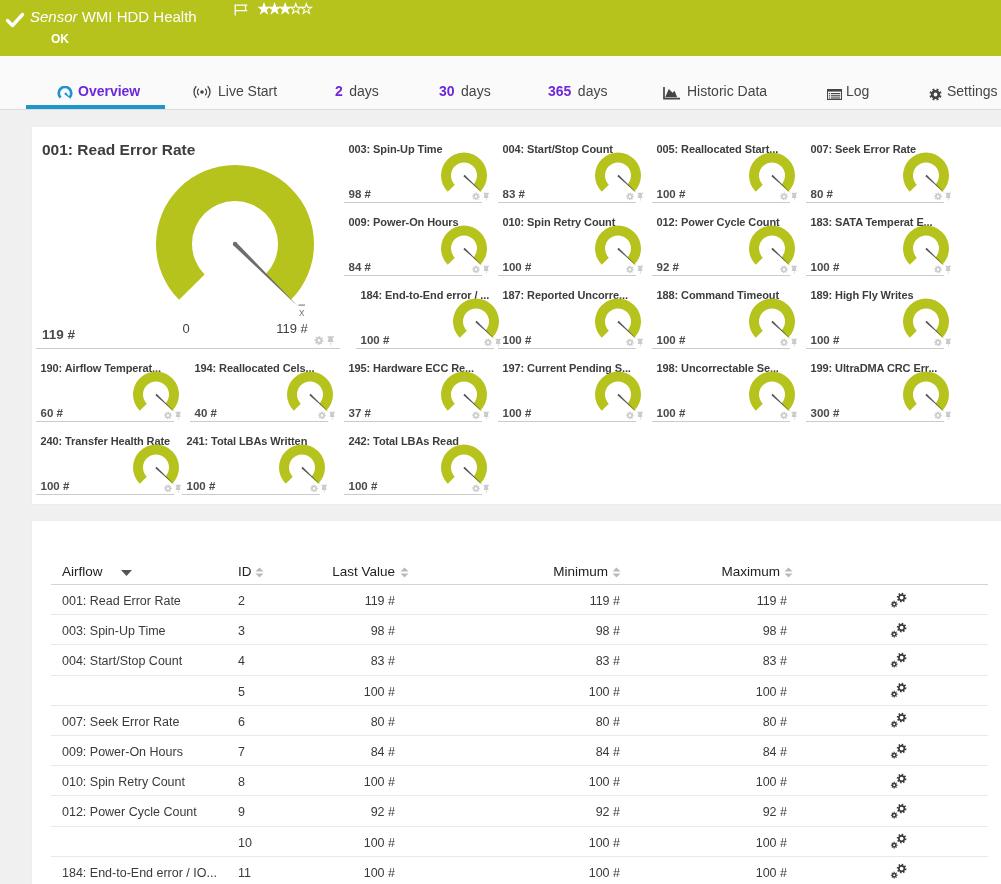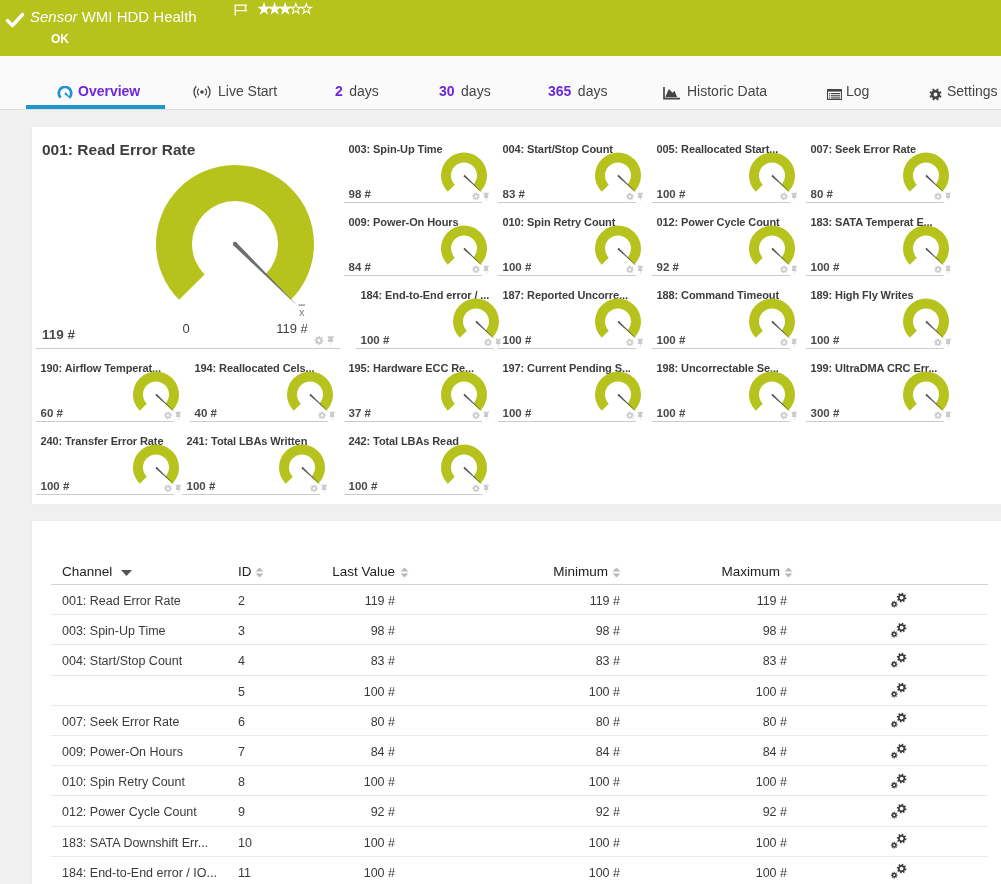--- a/index.html
+++ b/index.html
@@ -312,21 +312,21 @@
       <svg class="sg" style="left:95px;top:21px" width="52" height="50" viewBox="0 0 52 50">
         <path fill="#b6c31c" d="M8.74 40.76 A23 23 0 1 1 41.26 40.76 L34.19 33.69 A13 13 0 1 0 15.81 33.69 Z"></path>
         <path fill="#565656" d="M24.39 25.16 L44.02 42.23 L25.61 23.84 Z"></path>
       </svg>
       <svg class="ci" width="26" height="14" viewBox="0 0 26 14">
         <path fill="#cbcbcb" d="M10.89 7.10L10.71 8.61L9.76 8.30L9.20 9.29L9.96 9.94L8.76 10.88L8.31 9.99L7.22 10.29L7.30 11.29L5.79 11.11L6.10 10.16L5.11 9.60L4.46 10.36L3.52 9.16L4.41 8.71L4.11 7.62L3.11 7.70L3.29 6.19L4.24 6.50L4.80 5.51L4.04 4.86L5.24 3.92L5.69 4.81L6.78 4.51L6.70 3.51L8.21 3.69L7.90 4.64L8.89 5.20L9.54 4.44L10.48 5.64L9.59 6.09L9.89 7.18Z M8.25 7.40 A1.25 1.25 0 1 0 5.75 7.40 A1.25 1.25 0 1 0 8.25 7.40 Z" fill-rule="evenodd"></path>
         <path fill="#cbcbcb" d="M14.6 3.8 h5.6 l-0.9 1.7 h-0.6 l0.8 3.4 h-4.8 l0.8 -3.4 h-0.6 Z M16.9 9.2 h0.9 l-0.45 3.6 Z"></path>
       </svg>
     </div>
 <div class="card" style="left:4px;top:295px;width:138px;height:73px">
-      <div class="ct">240: Transfer Error Rate</div>
+      <div class="ct">240: Transfer Health Rate</div>
       <div class="cv">100 #</div>
       <svg class="sg" style="left:95px;top:21px" width="52" height="50" viewBox="0 0 52 50">
         <path fill="#b6c31c" d="M8.74 40.76 A23 23 0 1 1 41.26 40.76 L34.19 33.69 A13 13 0 1 0 15.81 33.69 Z"></path>
         <path fill="#565656" d="M24.39 25.16 L44.02 42.23 L25.61 23.84 Z"></path>
       </svg>
       <svg class="ci" width="26" height="14" viewBox="0 0 26 14">
         <path fill="#cbcbcb" d="M10.89 7.10L10.71 8.61L9.76 8.30L9.20 9.29L9.96 9.94L8.76 10.88L8.31 9.99L7.22 10.29L7.30 11.29L5.79 11.11L6.10 10.16L5.11 9.60L4.46 10.36L3.52 9.16L4.41 8.71L4.11 7.62L3.11 7.70L3.29 6.19L4.24 6.50L4.80 5.51L4.04 4.86L5.24 3.92L5.69 4.81L6.78 4.51L6.70 3.51L8.21 3.69L7.90 4.64L8.89 5.20L9.54 4.44L10.48 5.64L9.59 6.09L9.89 7.18Z M8.25 7.40 A1.25 1.25 0 1 0 5.75 7.40 A1.25 1.25 0 1 0 8.25 7.40 Z" fill-rule="evenodd"></path>
         <path fill="#cbcbcb" d="M14.6 3.8 h5.6 l-0.9 1.7 h-0.6 l0.8 3.4 h-4.8 l0.8 -3.4 h-0.6 Z M16.9 9.2 h0.9 l-0.45 3.6 Z"></path>
       </svg>
     </div>
@@ -350,21 +350,21 @@
         <path fill="#565656" d="M24.39 25.16 L44.02 42.23 L25.61 23.84 Z"></path>
       </svg>
       <svg class="ci" width="26" height="14" viewBox="0 0 26 14">
         <path fill="#cbcbcb" d="M10.89 7.10L10.71 8.61L9.76 8.30L9.20 9.29L9.96 9.94L8.76 10.88L8.31 9.99L7.22 10.29L7.30 11.29L5.79 11.11L6.10 10.16L5.11 9.60L4.46 10.36L3.52 9.16L4.41 8.71L4.11 7.62L3.11 7.70L3.29 6.19L4.24 6.50L4.80 5.51L4.04 4.86L5.24 3.92L5.69 4.81L6.78 4.51L6.70 3.51L8.21 3.69L7.90 4.64L8.89 5.20L9.54 4.44L10.48 5.64L9.59 6.09L9.89 7.18Z M8.25 7.40 A1.25 1.25 0 1 0 5.75 7.40 A1.25 1.25 0 1 0 8.25 7.40 Z" fill-rule="evenodd"></path>
         <path fill="#cbcbcb" d="M14.6 3.8 h5.6 l-0.9 1.7 h-0.6 l0.8 3.4 h-4.8 l0.8 -3.4 h-0.6 Z M16.9 9.2 h0.9 l-0.45 3.6 Z"></path>
       </svg>
     </div>
 </div>
 <div class="panel" id="p2">
 <div class="th">
-<div style="left:11px">Channel</div>
+<div style="left:11px">Airflow</div>
 <svg class="abs" style="left:69.5px;top:13px" width="11" height="6" viewBox="0 0 11 6">
         <path fill="#555" d="M0 0 H11 L5.5 6 Z"></path>
       </svg>
 <div style="left:187px">ID</div>
 <svg class="abs" style="left:204px;top:10px" width="9" height="11" viewBox="0 0 9 11">
         <path fill="#b9b9b9" d="M0.5 4.4 L4.5 0.5 L8.5 4.4 Z M0.5 6.6 L4.5 10.5 L8.5 6.6 Z"></path>
       </svg>
 <div style="left:244px;width:100px" class="cr">Last Value</div>
 <svg class="abs" style="left:349px;top:10px" width="9" height="11" viewBox="0 0 9 11">
         <path fill="#b9b9b9" d="M0.5 4.4 L4.5 0.5 L8.5 4.4 Z M0.5 6.6 L4.5 10.5 L8.5 6.6 Z"></path>
@@ -459,21 +459,20 @@
       <div class="c2">9</div>
       <div class="cr" style="left:244px;width:100px">92 #</div>
       <div class="cr" style="left:449px;width:120px">92 #</div>
       <div class="cr" style="left:616px;width:120px">92 #</div>
       <svg class="rg" width="19" height="17" viewBox="0 0 19 17">
         <path fill="#3a3a3a" d="M17.50 5.62L17.12 7.49L15.92 6.99L15.14 8.15L16.05 9.08L14.46 10.13L13.97 8.93L12.59 9.20L12.58 10.50L10.71 10.12L11.21 8.92L10.05 8.14L9.12 9.05L8.07 7.46L9.27 6.97L9.00 5.59L7.70 5.58L8.08 3.71L9.28 4.21L10.06 3.05L9.15 2.12L10.74 1.07L11.23 2.27L12.61 2.00L12.62 0.70L14.49 1.08L13.99 2.28L15.15 3.06L16.08 2.15L17.13 3.74L15.93 4.23L16.20 5.61Z M14.50 5.60 A1.9 1.9 0 1 0 10.70 5.60 A1.9 1.9 0 1 0 14.50 5.60 Z" fill-rule="evenodd"></path>
         <path fill="#3a3a3a" d="M8.53 11.54L8.53 12.86L7.55 12.67L7.20 13.53L8.03 14.09L7.09 15.03L6.53 14.20L5.67 14.55L5.86 15.53L4.54 15.53L4.73 14.55L3.87 14.20L3.31 15.03L2.37 14.09L3.20 13.53L2.85 12.67L1.87 12.86L1.87 11.54L2.85 11.73L3.20 10.87L2.37 10.31L3.31 9.37L3.87 10.20L4.73 9.85L4.54 8.87L5.86 8.87L5.67 9.85L6.53 10.20L7.09 9.37L8.03 10.31L7.20 10.87L7.55 11.73Z M6.20 12.20 A1.0 1.0 0 1 0 4.20 12.20 A1.0 1.0 0 1 0 6.20 12.20 Z" fill-rule="evenodd"></path>
       </svg>
     </div>
 <div class="tr" style="top:305.6px">
-      <div class="c1">183: SATA Downshift Err...</div>
       <div class="c2">10</div>
       <div class="cr" style="left:244px;width:100px">100 #</div>
       <div class="cr" style="left:449px;width:120px">100 #</div>
       <div class="cr" style="left:616px;width:120px">100 #</div>
       <svg class="rg" width="19" height="17" viewBox="0 0 19 17">
         <path fill="#3a3a3a" d="M17.50 5.62L17.12 7.49L15.92 6.99L15.14 8.15L16.05 9.08L14.46 10.13L13.97 8.93L12.59 9.20L12.58 10.50L10.71 10.12L11.21 8.92L10.05 8.14L9.12 9.05L8.07 7.46L9.27 6.97L9.00 5.59L7.70 5.58L8.08 3.71L9.28 4.21L10.06 3.05L9.15 2.12L10.74 1.07L11.23 2.27L12.61 2.00L12.62 0.70L14.49 1.08L13.99 2.28L15.15 3.06L16.08 2.15L17.13 3.74L15.93 4.23L16.20 5.61Z M14.50 5.60 A1.9 1.9 0 1 0 10.70 5.60 A1.9 1.9 0 1 0 14.50 5.60 Z" fill-rule="evenodd"></path>
         <path fill="#3a3a3a" d="M8.53 11.54L8.53 12.86L7.55 12.67L7.20 13.53L8.03 14.09L7.09 15.03L6.53 14.20L5.67 14.55L5.86 15.53L4.54 15.53L4.73 14.55L3.87 14.20L3.31 15.03L2.37 14.09L3.20 13.53L2.85 12.67L1.87 12.86L1.87 11.54L2.85 11.73L3.20 10.87L2.37 10.31L3.31 9.37L3.87 10.20L4.73 9.85L4.54 8.87L5.86 8.87L5.67 9.85L6.53 10.20L7.09 9.37L8.03 10.31L7.20 10.87L7.55 11.73Z M6.20 12.20 A1.0 1.0 0 1 0 4.20 12.20 A1.0 1.0 0 1 0 6.20 12.20 Z" fill-rule="evenodd"></path>
       </svg>
     </div>
 <div class="tr" style="top:335.8px">

